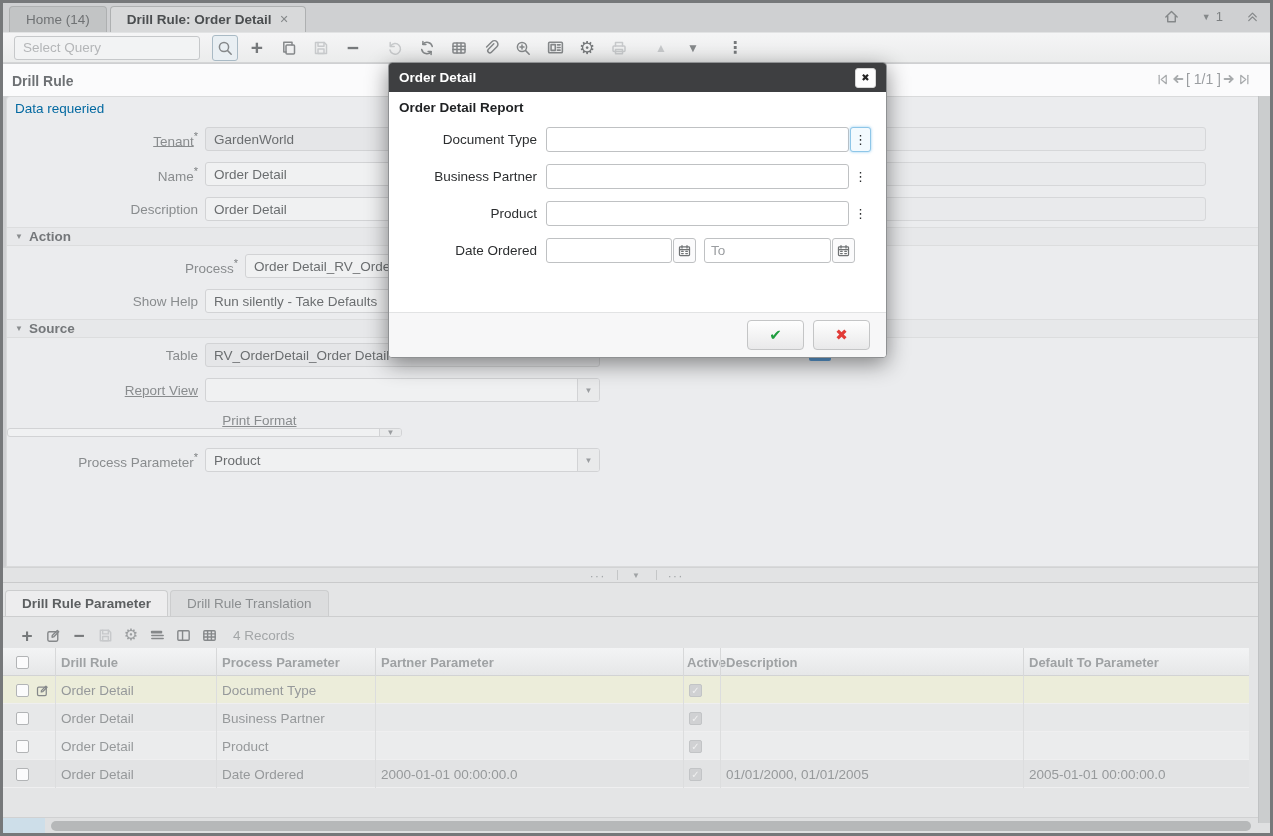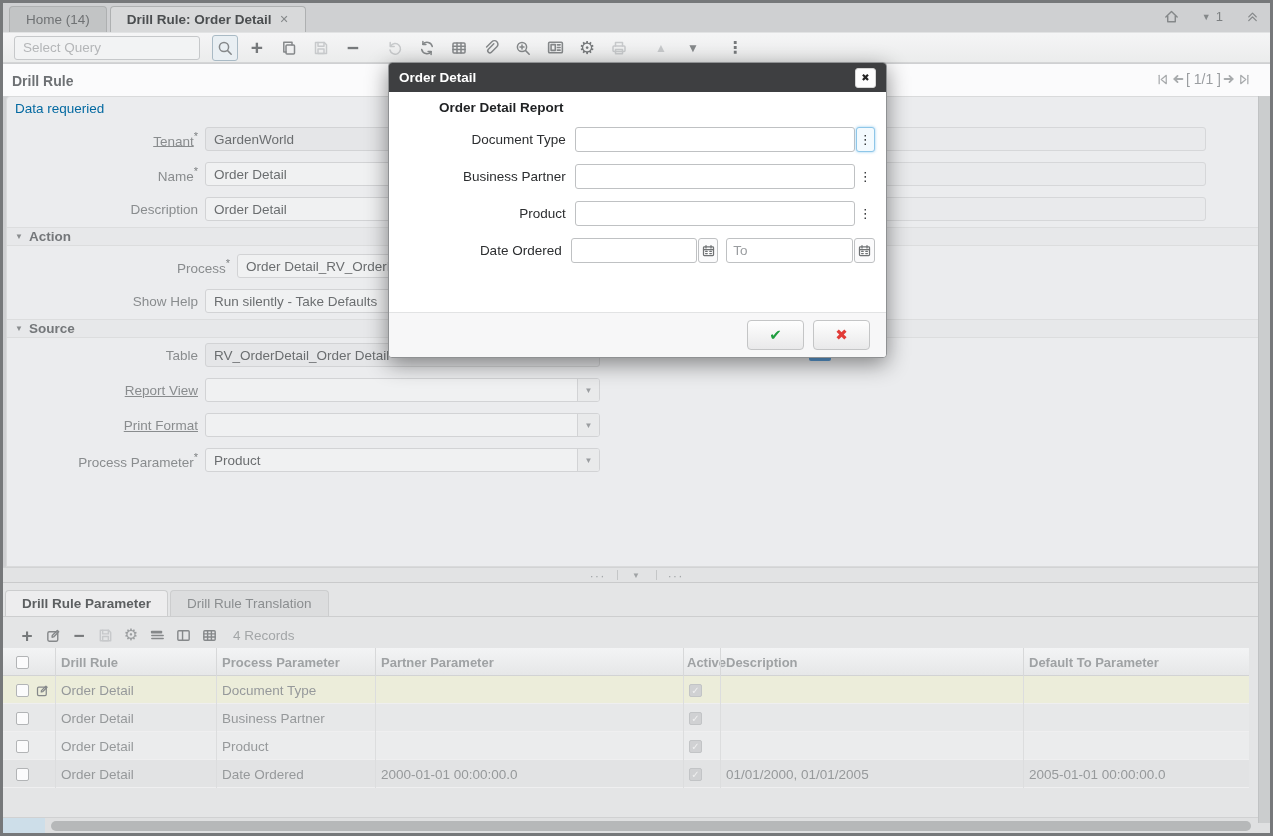--- a/index.html
+++ b/index.html
@@ -83,21 +83,21 @@
   .hscroll .corner{position:absolute;left:0;top:0;width:42px;height:16px;background:#cddee9;}
   .hscroll .thumb{position:absolute;left:48px;top:3px;width:1200px;height:10px;background:#b6b8b9;border-radius:6px;}
   .rightstrip{position:absolute;right:0;top:93px;width:12px;height:727px;background:#cbcdce;border-left:1px solid #c0c2c3;}
   
   .dialog{position:absolute;left:385px;top:59px;width:499px;height:296px;background:#ffffff;border:1px solid #8f9193;border-radius:4px;
           box-shadow:0 6px 22px rgba(0,0,0,0.45);z-index:10;}
   .dtitle{height:29px;background:#3e3f41;border-radius:3px 3px 0 0;display:flex;align-items:center;padding:0 10px;}
   .dtitle .txt{flex:1;color:#ffffff;font-weight:bold;font-size:13.5px;}
   .dclose{width:21px;height:20px;background:#fdfdfd;border:1px solid #d6d6d6;border-radius:3px;display:flex;align-items:center;justify-content:center;
           font-size:10px;color:#222;font-weight:bold;}
-  .dbody{padding:8px 11px 0 28px;margin-left:22px;}
+  .dbody{padding:8px 11px 0 10px;}
   .dheading{font-size:13.5px;font-weight:bold;color:#1f2123;}
   .ddesc{font-size:13.5px;color:#2c2e30;line-height:1.3;margin-top:1px;}
   .drow{display:flex;align-items:center;margin-top:11px;height:26px;}
   .dlabel{width:147px;text-align:right;font-size:13.5px;color:#2c2e30;padding-right:9px;white-space:nowrap;}
   .dinput{height:25px;border:1px solid #bfc1c3;border-radius:3px;background:#fff;font-size:13.5px;color:#333;padding:0 6px;outline:none;font-family:inherit;}
   .dinput::placeholder{color:#9a9da0;}
   .dinput.main{width:303px;}
   .dellipsis{width:21px;height:25px;margin-left:1px;display:flex;align-items:center;justify-content:center;border:1px solid transparent;border-radius:3px;
              font-size:13px;color:#2c2e30;letter-spacing:0;}
   .dellipsis.focus{border-color:#8ec6e8;background:#f3fafe;box-shadow:0 0 3px rgba(120,190,235,.8);}
@@ -280,21 +280,21 @@
           <span>Order Detail</span>
         </div>
     </div>
     <div class="rbox" style="top:100px;"></div>
 
     <div class="sechead" style="top:130px;">
       <span class="tri">▼</span>
       <span>Action</span>
     </div>
 
-    <div class="frow" style="left:0;top:157px;padding-left:32px;">
+    <div class="frow" style="left:8px;top:157px;padding-left:32px;">
       <div class="flabel"><span>Process</span><sup>*</sup></div>
       <div class="fbox">
           <span>Order Detail_RV_OrderDetail</span>
         </div>
     </div>
 
     <div class="frow" style="left:0;top:192px;">
       <div class="flabel"><span>Show Help</span></div>
       <div class="fcombo">
         <span class="val">Run silently - Take Defaults</span>
@@ -316,21 +316,21 @@
     <div class="frow" style="left:0;top:281px;">
       <div class="flabel"><span class="lnk">Report View</span></div>
       <div class="fcombo">
         <span class="val"></span>
         <span class="dd">
             <span>▼</span>
           </span>
       </div>
     </div>
 
-    <div class="frow" style="left:0;top:316px;">
+    <div class="frow" style="left:0;top:316px;flex-direction:column;">
       <div class="flabel"><span class="lnk">Print Format</span></div>
       <div class="fcombo">
         <span class="val"></span>
         <span class="dd">
             <span>▼</span>
           </span>
       </div>
     </div>
 
     <div class="frow" style="left:0;top:351px;">

